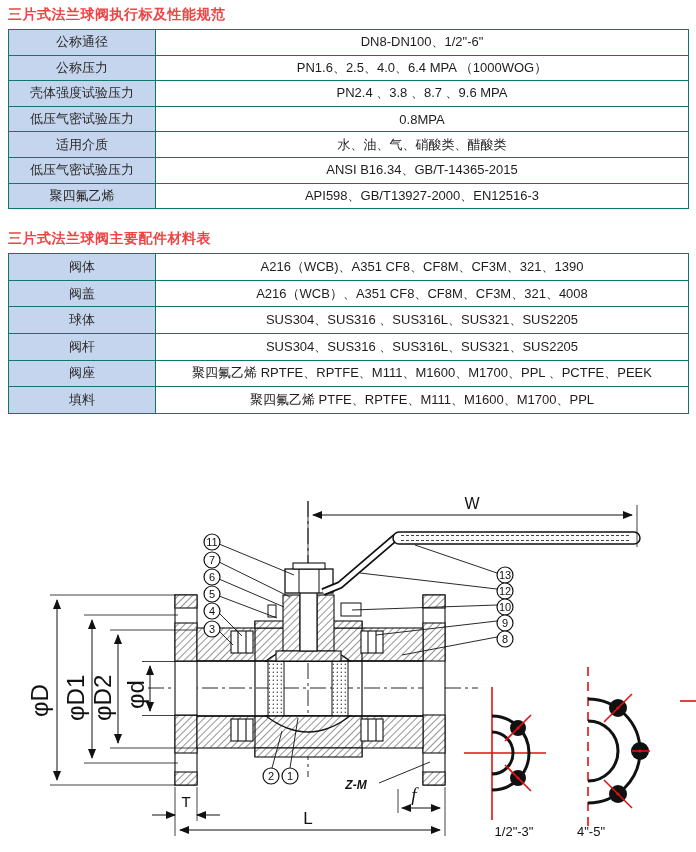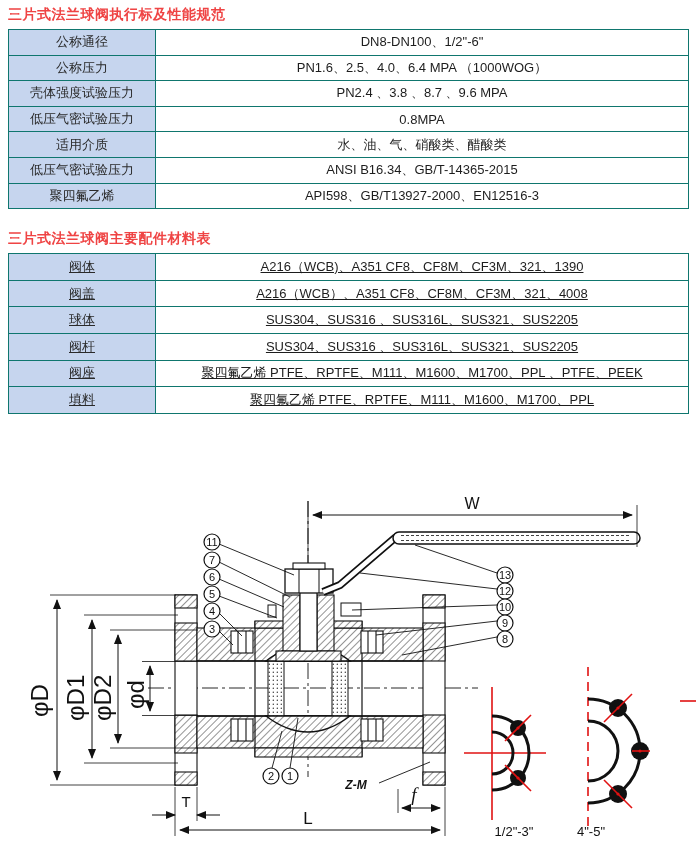--- a/index.html
+++ b/index.html
@@ -22,21 +22,21 @@
     border:1px solid #0f766e;
     font-size:13px;text-align:center;vertical-align:middle;
     padding:0 4px;color:#1d1d1d;
     white-space:nowrap;overflow:hidden;
   }
   table.spec td.hd{
     background:#c6d5ee;width:138px;
     color:#2a2a2a;
   }
   #t1 td{height:24.6px;}
-  #t2 td{height:25.6px;text-decoration:underline;}
+  #t2 td{height:25.6px;}
   #t2{margin-top:0;}
   .t2-title{margin-top:21px;}
   .drawing-wrap{
     position:absolute;left:0;top:455px;width:696px;height:397px;
   }
   svg text{fill:#111;}
   .dimlabel{font-size:24px;}
   .dimsmall{font-size:15px;}
   .balloon-num{font-size:11px;}
   .view-label{font-size:13px;}
@@ -92,21 +92,21 @@
   <tr>
     <td class="hd">球体</td>
     <td>SUS304、SUS316 、SUS316L、SUS321、SUS2205</td>
   </tr>
   <tr>
     <td class="hd">阀杆</td>
     <td>SUS304、SUS316 、SUS316L、SUS321、SUS2205</td>
   </tr>
   <tr>
     <td class="hd">阀座</td>
-    <td>聚四氟乙烯 PTFE、RPTFE、M111、M1600、M1700、PPL 、PTFE、PEEK</td>
+    <td>聚四氟乙烯 RPTFE、RPTFE、M111、M1600、M1700、PPL 、PCTFE、PEEK</td>
   </tr>
   <tr>
     <td class="hd">填料</td>
     <td>聚四氟乙烯 PTFE、RPTFE、M111、M1600、M1700、PPL</td>
   </tr>
 </tbody>
   </table>
 
 <div class="drawing-wrap">
 <svg width="696" height="397" viewBox="0 0 696 397" xmlns="http://www.w3.org/2000/svg">

